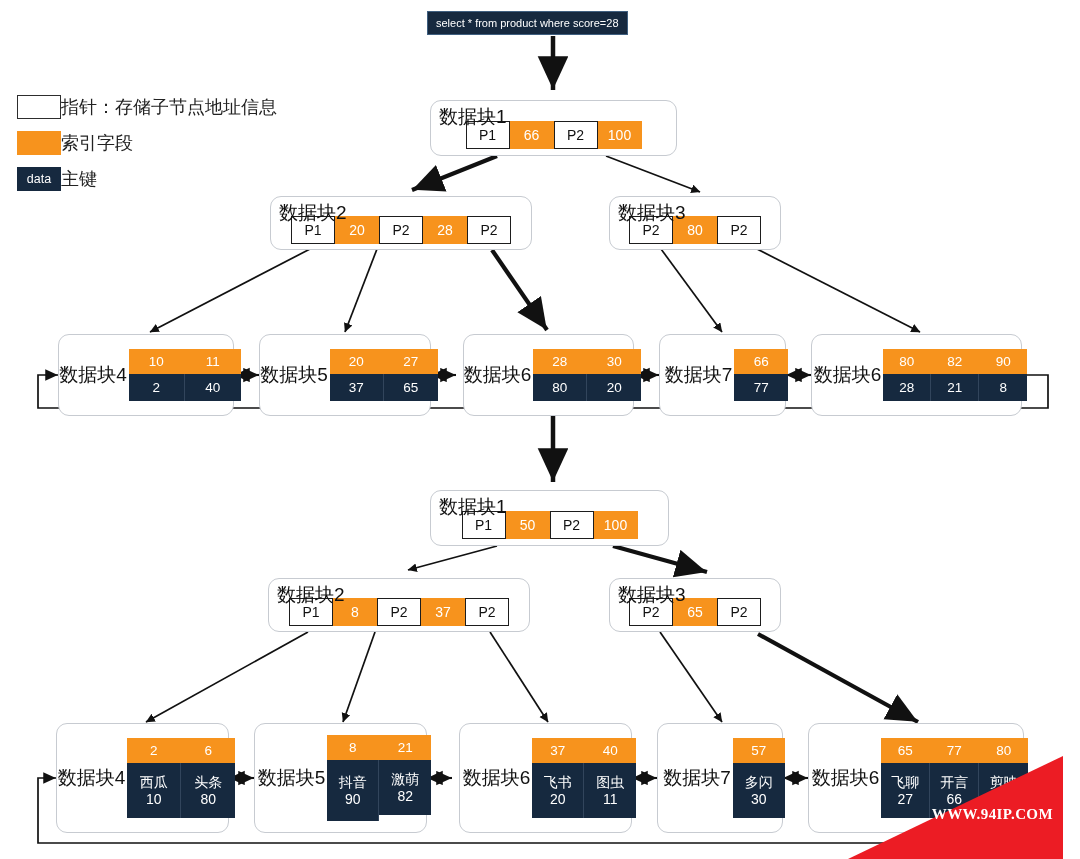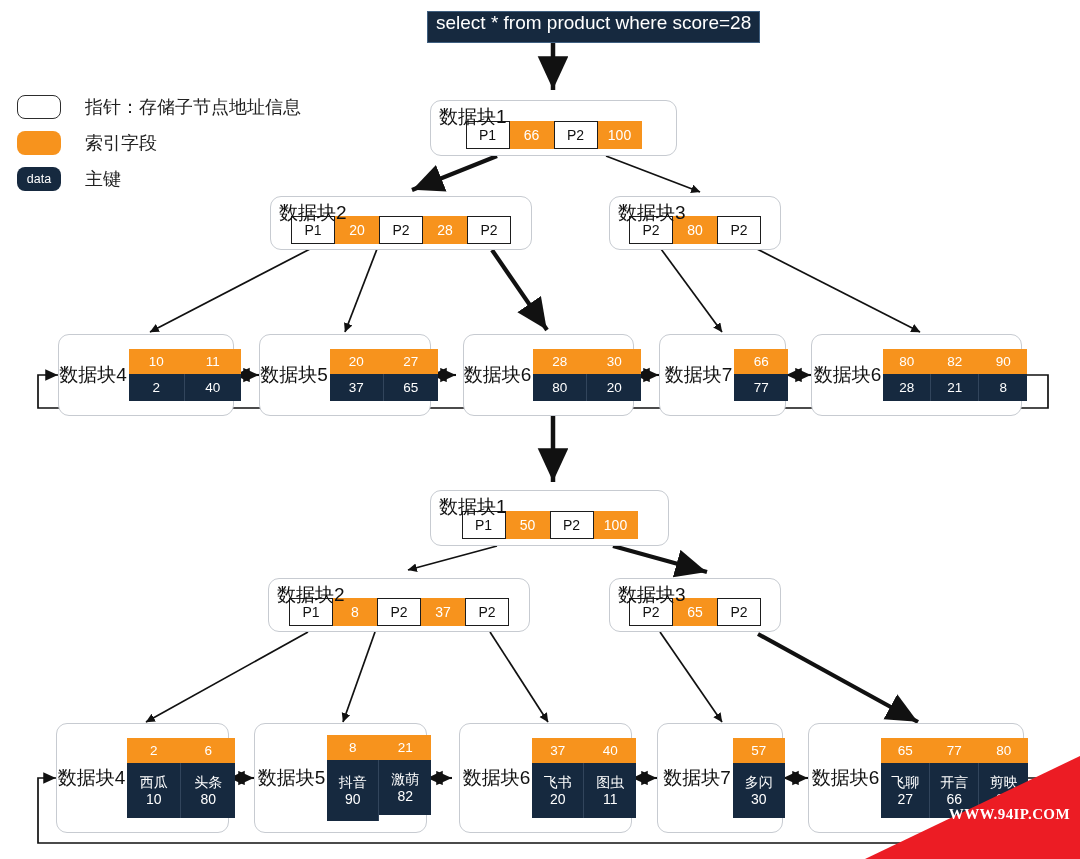--- a/index.html
+++ b/index.html
@@ -8,29 +8,29 @@
     width:1080px; height:859px; position:relative;
     background:#ffffff; overflow:hidden;
     font-family:"Liberation Sans","DejaVu Sans",sans-serif;
     color:#222;
   }
   #canvas { position:absolute; inset:0; }
   svg.edges { position:absolute; left:0; top:0; width:1080px; height:859px; pointer-events:none; }
 
   
   .sql-box {
-    position:absolute; left:427px; top:11px; height:32px;
+    position:absolute; left:427px; top:11px; height:24px;
     background:#16293f; color:#fff; border:1px solid #3f5f80;
-    font-size:19px; line-height:22px; padding:0 8px; white-space:nowrap;
+    font-size:11px; line-height:22px; padding:0 8px; white-space:nowrap;
   }
 
   
   .legend { position:absolute; left:17px; top:93px; }
   .legend-row { display:flex; align-items:center; height:28px; margin-bottom:8px; }
-  .legend-sw { width:44px; height:24px; margin-right:24px; flex:none;border-radius:8px; }
+  .legend-sw { width:44px; height:24px; margin-right:0; flex:none; }
   .legend-sw.ptr { background:#fff; border:1.6px solid #2d2d2d; }
   .legend-sw.idx { background:#f7931d; }
   .legend-sw.pk  { background:#16293f; color:#fff; font-size:12.5px;
                    display:flex; align-items:center; justify-content:center; }
   .legend-label { font-size:18px; white-space:nowrap; }
 
   
   .node {
     position:absolute; border:1.3px solid #c7cbd1; border-radius:11px;
     background:#fff; display:flex; align-items:center;
@@ -63,21 +63,21 @@
   .leaf-val {
     background:#16293f; color:#fff; font-size:13.5px;
     display:flex; flex-direction:column; align-items:center; justify-content:center;
     border-right:1px solid #32455c;
   }
   .leaf-col:last-child .leaf-key, .leaf-col:last-child .leaf-val { border-right:none; }
   .leaf-val .name { font-size:14px; line-height:17px; }
   .leaf-val .num  { font-size:14px; line-height:17px; }
 
   
-  .watermark { position:absolute; right:0; bottom:0; width:215px; height:103px; overflow:hidden; }
+  .watermark { position:absolute; right:17px; bottom:0; width:215px; height:103px; overflow:hidden; }
   .wm-tri {
     position:absolute; right:0; bottom:0; width:215px; height:103px;
     background:#ec1c24;
     clip-path:polygon(100% 0, 100% 100%, 0 100%);
   }
   .wm-url {
     position:absolute; right:10px; bottom:36px; color:#fff;
     font-family:"Liberation Serif","DejaVu Serif",serif;
     font-weight:bold; font-size:15px; letter-spacing:0.4px;
   }

